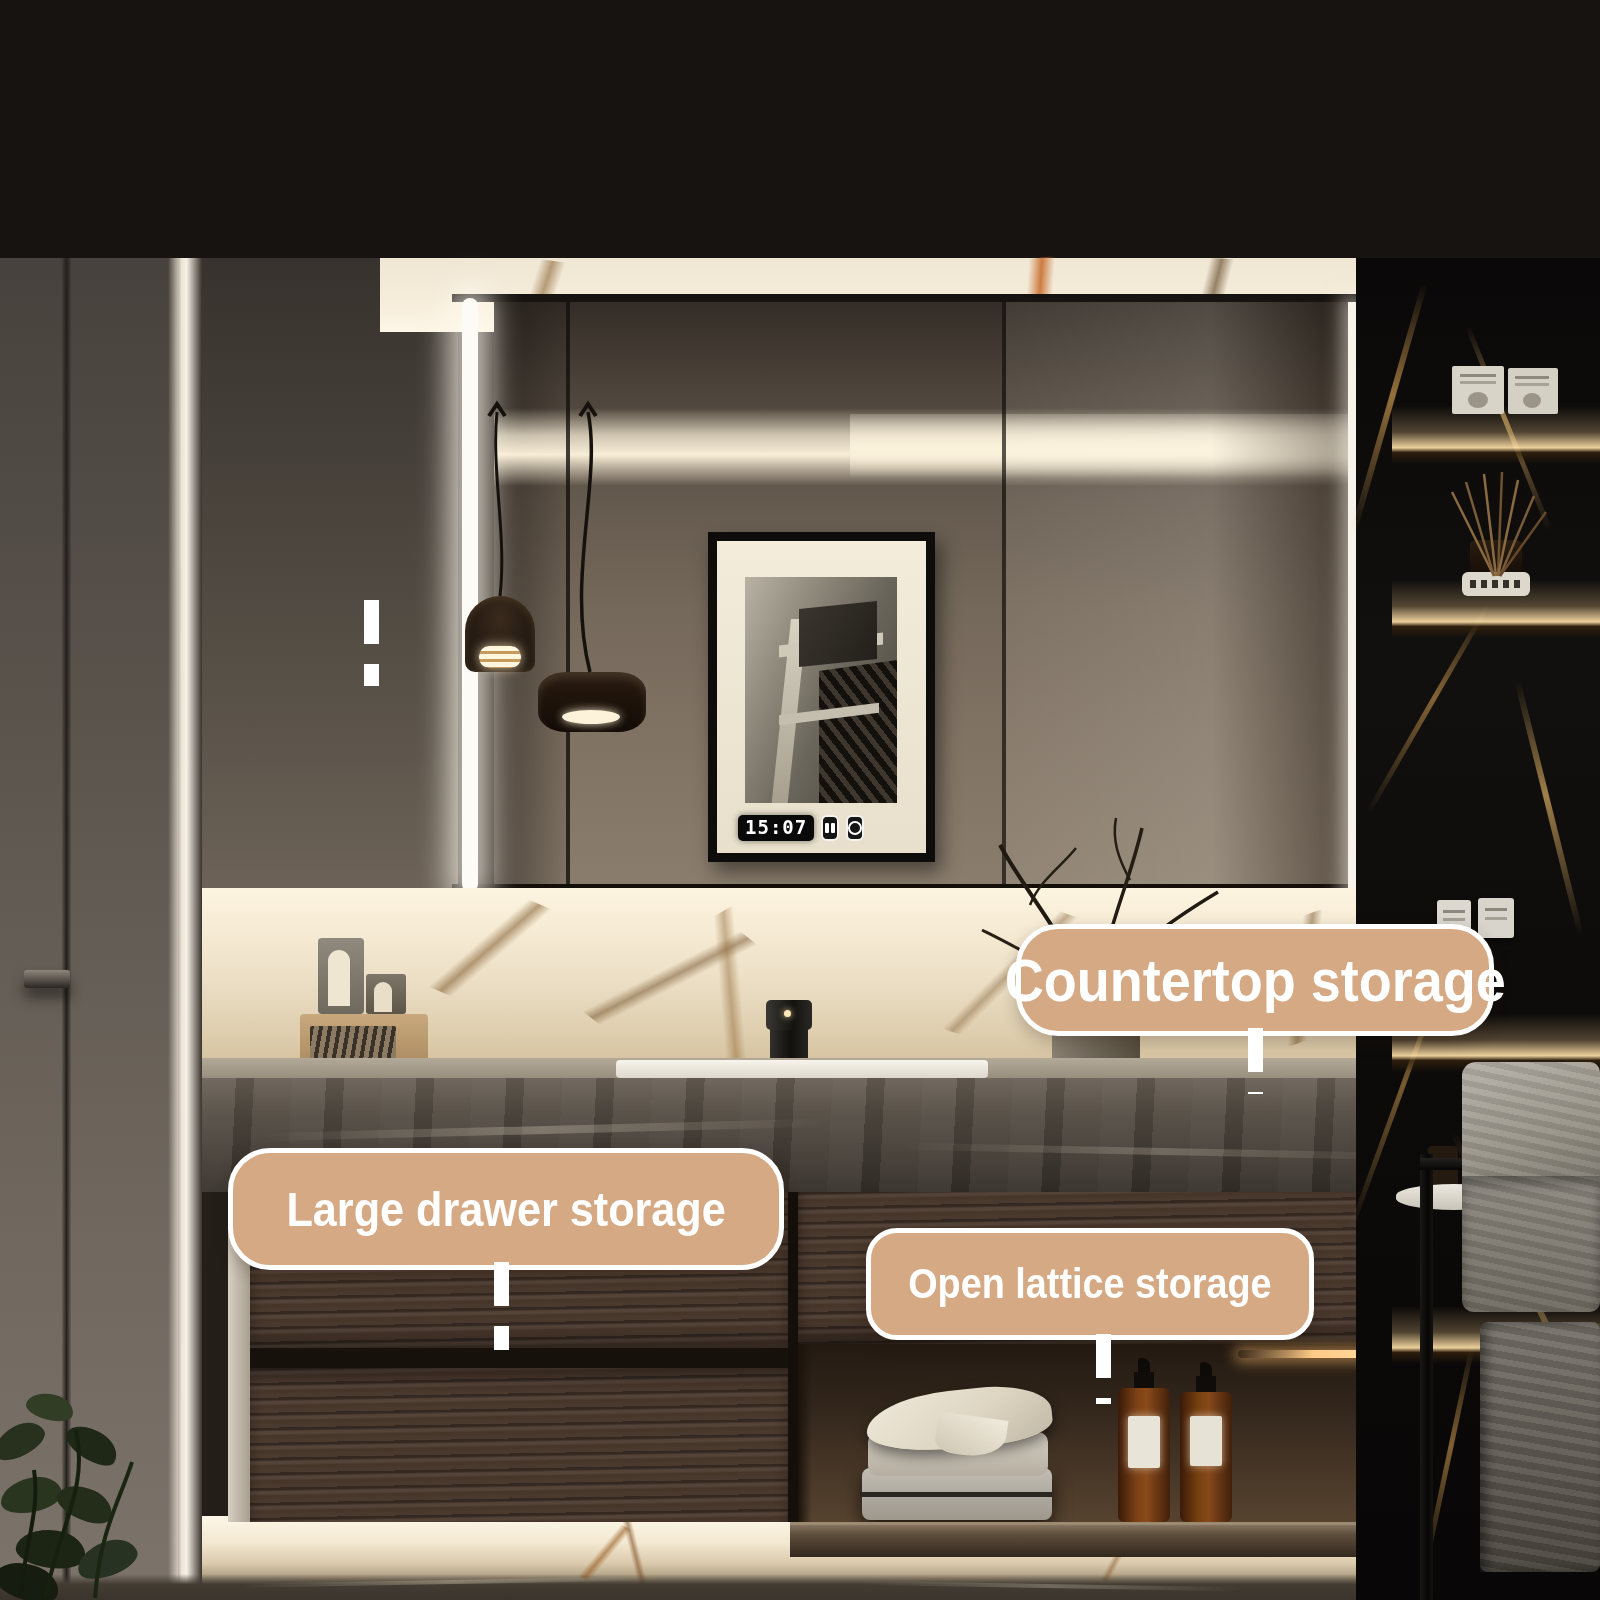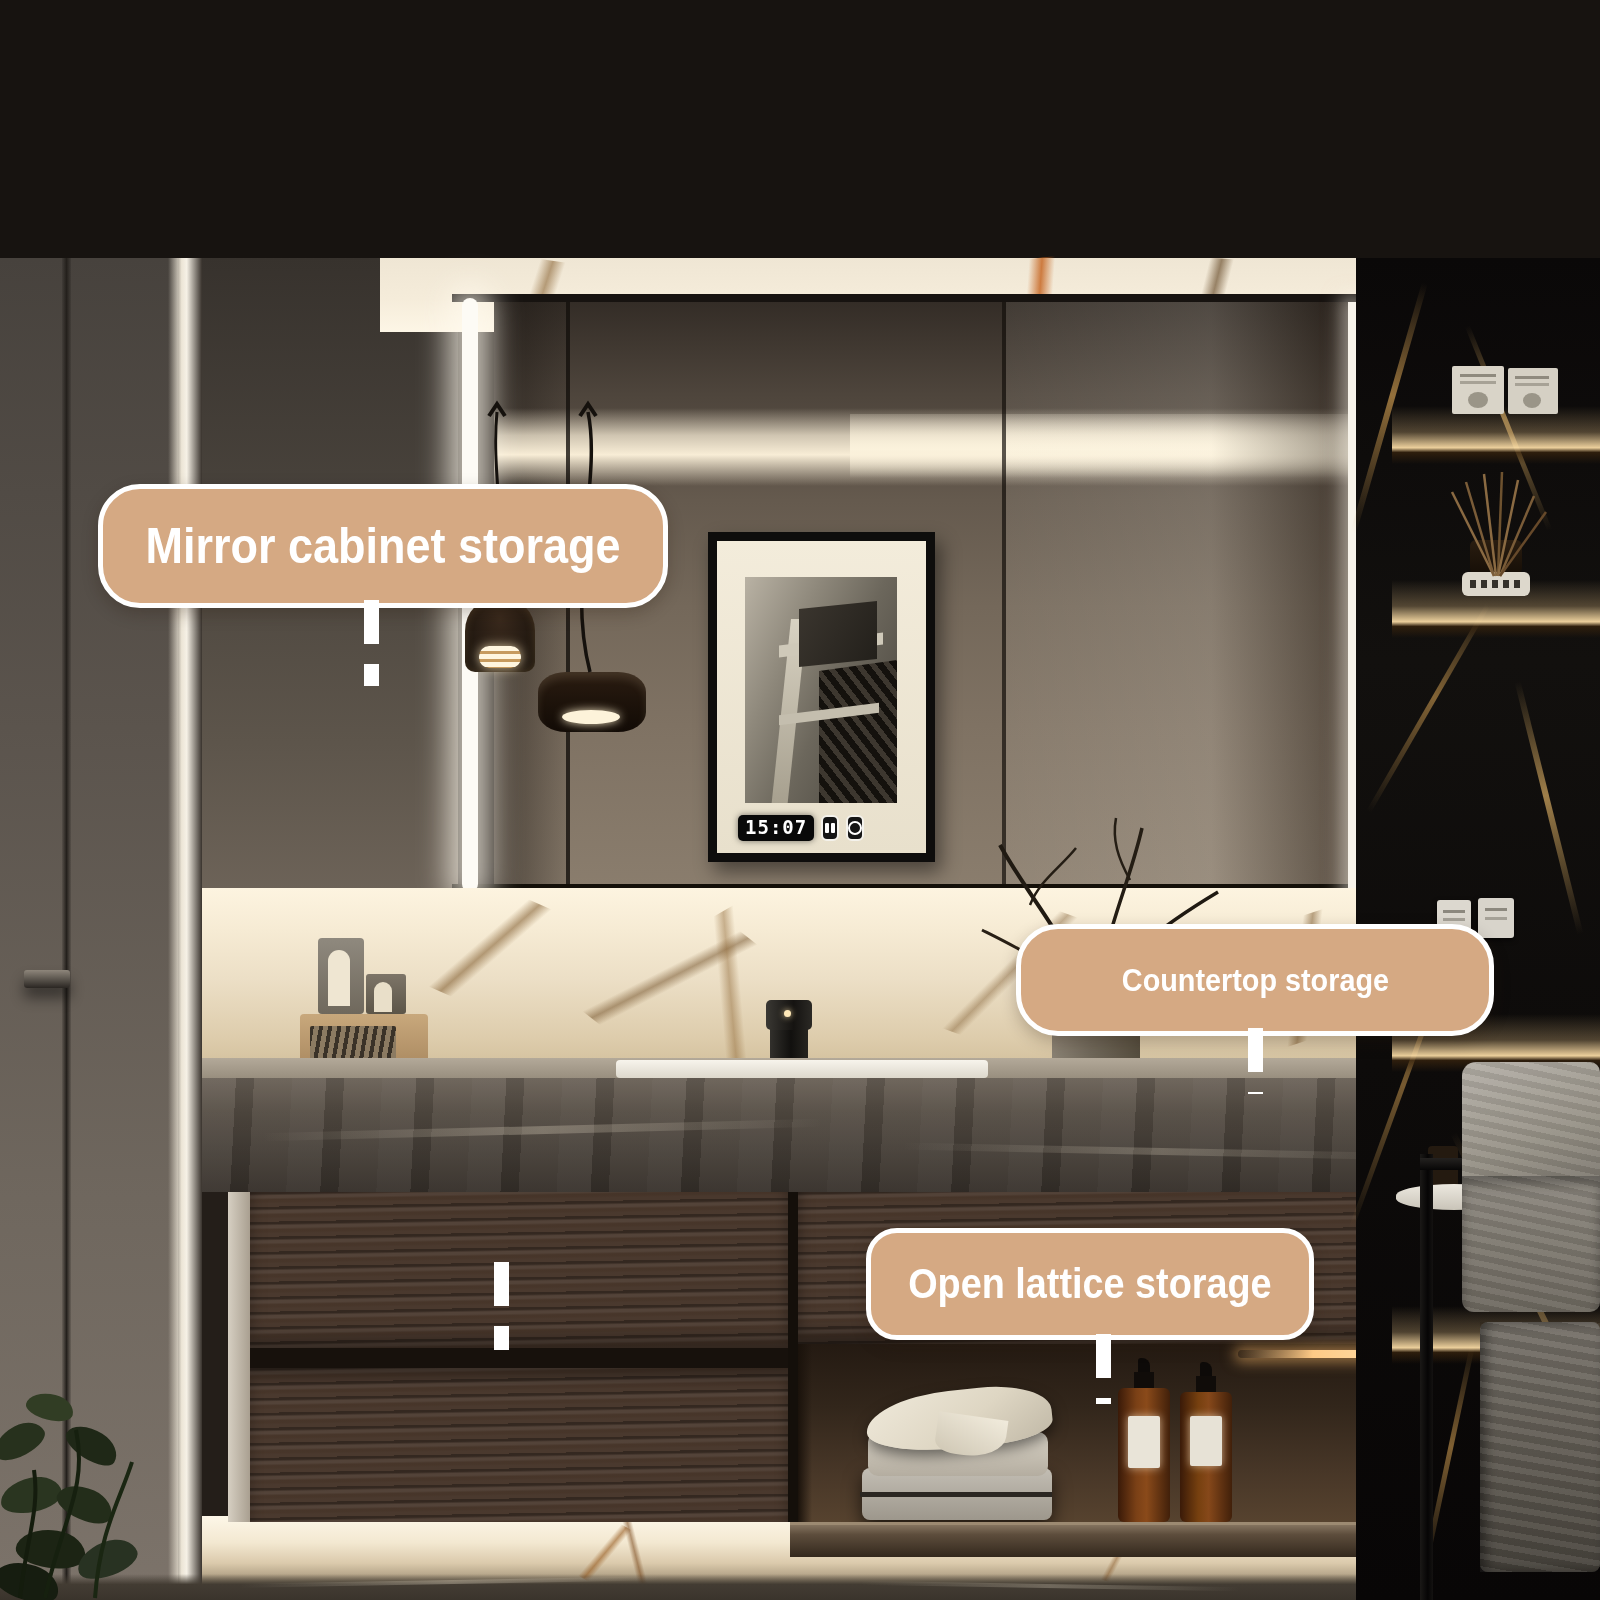--- a/index.html
+++ b/index.html
@@ -250,30 +250,30 @@
       <path d="M1498,318 L1502,214" stroke="#6e522f" stroke-width="2.5"></path>
       <path d="M1498,318 L1518,222" stroke="#8a6a42" stroke-width="2.5"></path>
       <path d="M1500,318 L1534,238" stroke="#7a5c38" stroke-width="2.5"></path>
       <path d="M1500,318 L1546,254" stroke="#66492a" stroke-width="2.5"></path>
       <path d="M45,1340 C62,1262 88,1230 76,1172" stroke="#16200f" stroke-width="4" fill="none"></path>
       <path d="M95,1340 C100,1272 120,1242 132,1204" stroke="#1a2612" stroke-width="4" fill="none"></path>
       <path d="M20,1340 C26,1282 40,1252 34,1212" stroke="#141c0d" stroke-width="4" fill="none"></path>
     </svg>
   </div>
 
-  <div class="pill" style="left:98px;top:484px;width:560px;height:114px;font-size:50px;">
-    <span>Mirror cabinet storage</span>
-  </div>
   <div class="dash" style="left:364px;top:600px;height:86px;"></div>
 
-  <div class="pill" style="left:1016px;top:924px;width:468px;height:102px;font-size:32px;">
+  <div class="pill" style="left:1016px;top:924px;width:468px;height:102px;font-size:60px;">
     <span>Countertop storage</span>
   </div>
   <div class="dash" style="left:1248px;top:1028px;height:66px;"></div>
 
+  <div class="pill" style="left:228px;top:1148px;width:546px;height:112px;font-size:48px;">
+    <span>Large drawer storage</span>
+  </div>
   <div class="dash" style="left:494px;top:1262px;height:88px;"></div>
 
   <div class="pill" style="left:866px;top:1228px;width:438px;height:102px;font-size:42px;border-radius:31px;">
     <span>Open lattice storage</span>
   </div>
   <div class="dash" style="left:1096px;top:1334px;height:70px;"></div>
 
 </div>
 
 </body></html>

